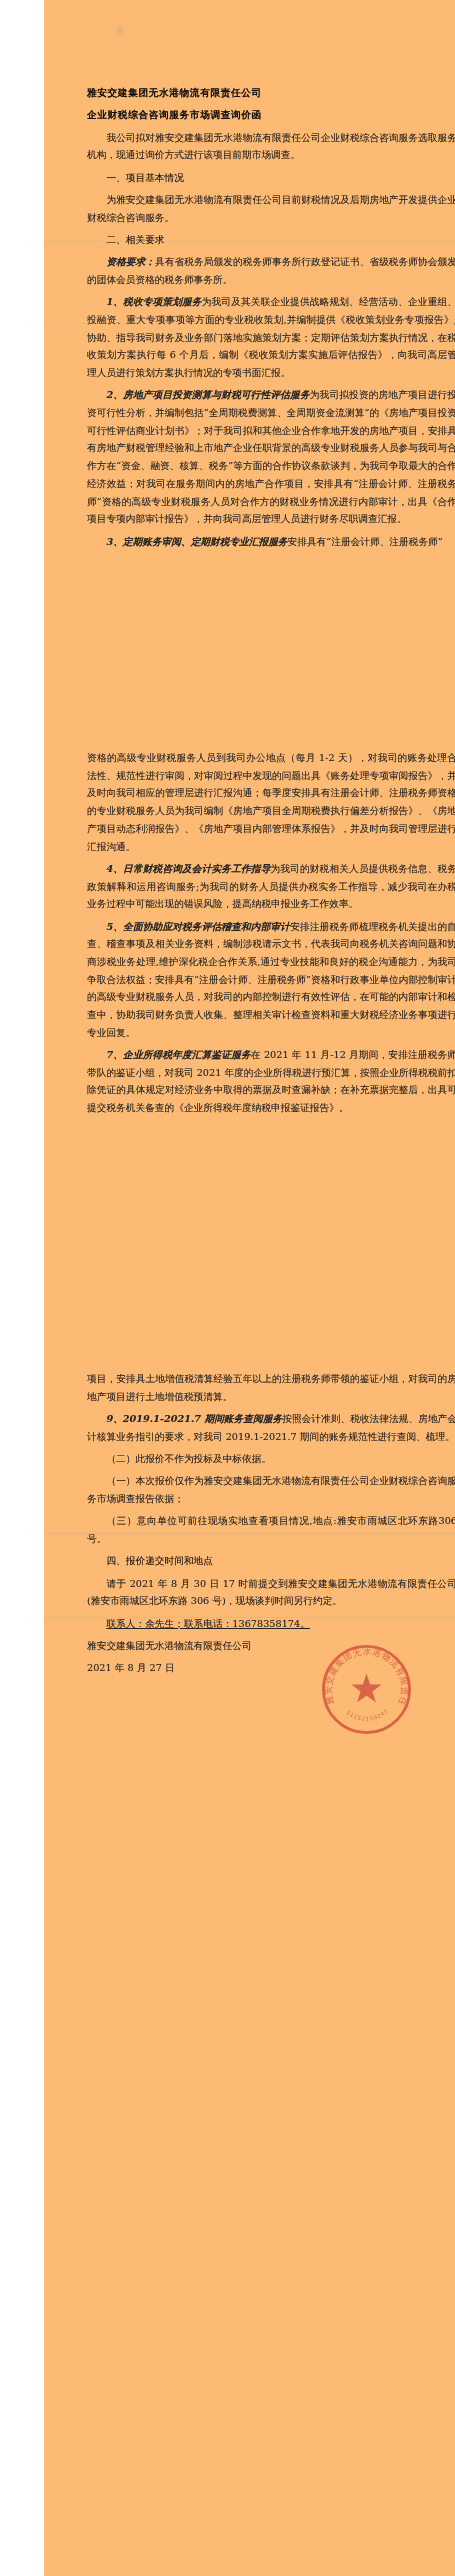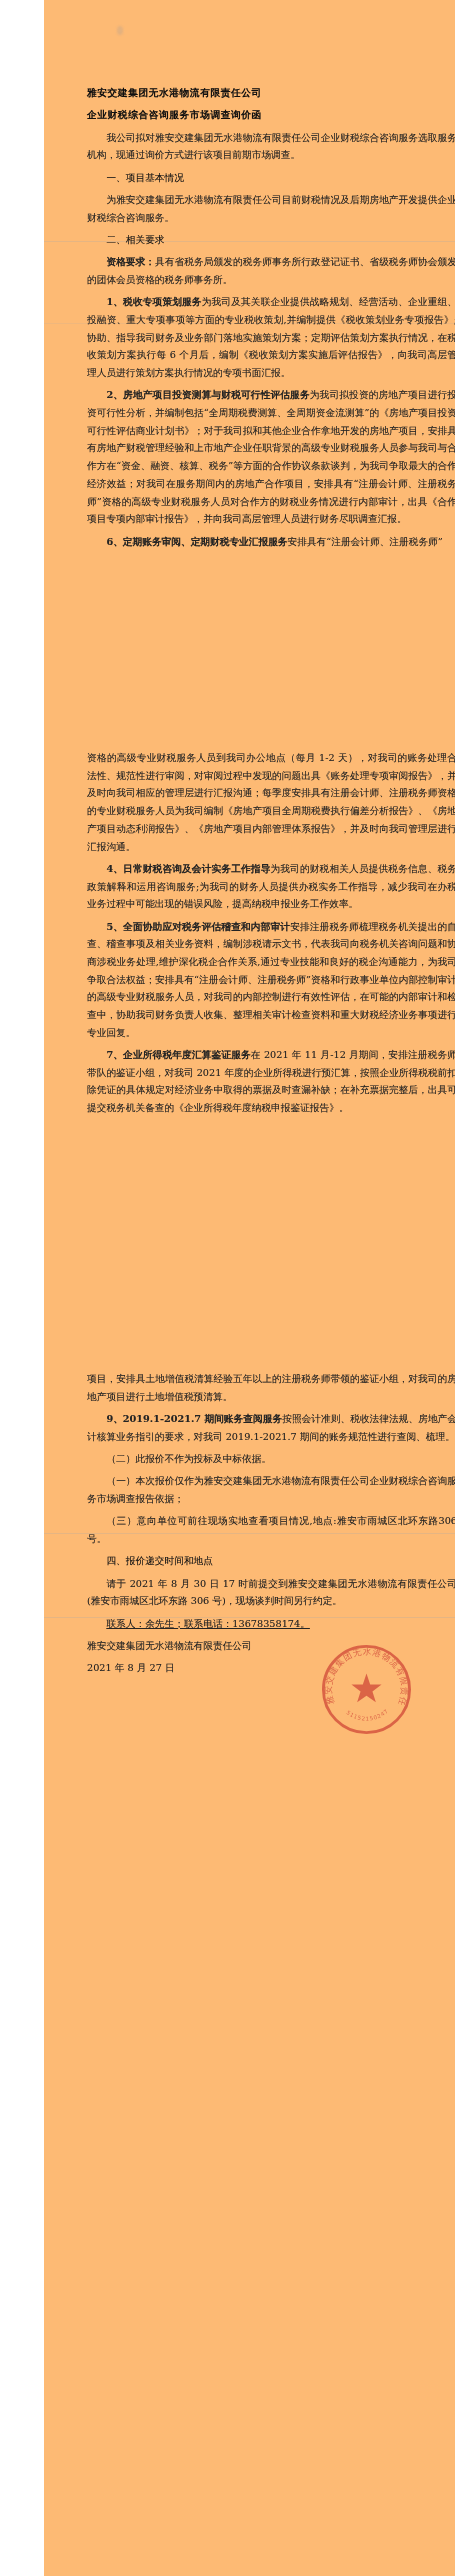--- a/index.html
+++ b/index.html
@@ -37,21 +37,21 @@
     text-align: center;
     text-indent: 0;
     color: #101010;
     letter-spacing: 0.6px;
     margin: 0;
   }
   .title-last { margin-bottom: 13.7px; }
 
   .para, .contact { text-indent: 2em; }
   .para-cont { text-indent: 0; }
-  .para b { font-weight: 700; }
+  .para b { font-weight: 700; font-style: italic; }
 
   .heading {
     text-indent: 2em;
     font-family: "Liberation Sans", "DejaVu Sans", sans-serif;
     font-weight: 400;
     color: #151515;
   }
 
   .contact { margin-top: 9px; text-decoration: underline; }
   .signature { text-align: right; padding-right: 11.4px; text-indent: 0; margin-top: 15px; }
@@ -96,21 +96,21 @@
   <div class="page page-1">
       <p class="title"><span>雅安交建集团无水港物流有限责任公司</span></p>
       <p class="title title-last"><span>企业财税综合咨询服务市场调查询价函</span></p>
       <p class="para"><span>我公司拟对雅安交建集团无水港物流有限责任公司企业财税综合咨询服务选取服务机构，现通过询价方式进行该项目前期市场调查。</span></p>
       <p class="heading"><span>一、项目基本情况</span></p>
       <p class="para"><span>为雅安交建集团无水港物流有限责任公司目前财税情况及后期房地产开发提供企业财税综合咨询服务。</span></p>
       <p class="heading"><span>二、相关要求</span></p>
       <p class="para"><b>资格要求：</b><span>具有省税务局颁发的税务师事务所行政登记证书、省级税务师协会颁发的团体会员资格的税务师事务所。</span></p>
       <p class="para"><b>1、税收专项策划服务</b><span>为我司及其关联企业提供战略规划、经营活动、企业重组、投融资、重大专项事项等方面的专业税收策划,并编制提供《税收策划业务专项报告》;协助、指导我司财务及业务部门落地实施策划方案；定期评估策划方案执行情况，在税收策划方案执行每 6 个月后，编制《税收策划方案实施后评估报告》，向我司高层管理人员进行策划方案执行情况的专项书面汇报。</span></p>
       <p class="para"><b>2、房地产项目投资测算与财税可行性评估服务</b><span>为我司拟投资的房地产项目进行投资可行性分析，并编制包括“全周期税费测算、全周期资金流测算”的《房地产项目投资可行性评估商业计划书》；对于我司拟和其他企业合作拿地开发的房地产项目，安排具有房地产财税管理经验和上市地产企业任职背景的高级专业财税服务人员参与我司与合作方在“资金、融资、核算、税务”等方面的合作协议条款谈判，为我司争取最大的合作经济效益；对我司在服务期间内的房地产合作项目，安排具有“注册会计师、注册税务师”资格的高级专业财税服务人员对合作方的财税业务情况进行内部审计，出具《合作项目专项内部审计报告》，并向我司高层管理人员进行财务尽职调查汇报。</span></p>
-      <p class="para"><b>6、定期账务审阅、定期财税专业汇报服务</b><span>安排具有“注册会计师、注册税务师”</span></p>
+      <p class="para"><b>3、定期账务审阅、定期财税专业汇报服务</b><span>安排具有“注册会计师、注册税务师”</span></p>
     </div>
     <div class="page page-2">
       <p class="para-cont"><span>资格的高级专业财税服务人员到我司办公地点（每月 1-2 天），对我司的账务处理合法性、规范性进行审阅，对审阅过程中发现的问题出具《账务处理专项审阅报告》，并及时向我司相应的管理层进行汇报沟通；每季度安排具有注册会计师、注册税务师资格的专业财税服务人员为我司编制《房地产项目全周期税费执行偏差分析报告》、《房地产项目动态利润报告》、《房地产项目内部管理体系报告》，并及时向我司管理层进行汇报沟通。</span></p>
       <p class="para"><b>4、日常财税咨询及会计实务工作指导</b><span>为我司的财税相关人员提供税务信息、税务政策解释和运用咨询服务;为我司的财务人员提供办税实务工作指导，减少我司在办税业务过程中可能出现的错误风险，提高纳税申报业务工作效率。</span></p>
       <p class="para"><b>5、全面协助应对税务评估稽查和内部审计</b><span>安排注册税务师梳理税务机关提出的自查、稽查事项及相关业务资料，编制涉税请示文书，代表我司向税务机关咨询问题和协商涉税业务处理,维护深化税企合作关系,通过专业技能和良好的税企沟通能力，为我司争取合法权益；安排具有“注册会计师、注册税务师”资格和行政事业单位内部控制审计的高级专业财税服务人员，对我司的内部控制进行有效性评估，在可能的内部审计和检查中，协助我司财务负责人收集、整理相关审计检查资料和重大财税经济业务事项进行专业回复。</span></p>
       <p class="para"><b>7、企业所得税年度汇算鉴证服务</b><span>在 2021 年 11 月-12 月期间，安排注册税务师带队的鉴证小组，对我司 2021 年度的企业所得税进行预汇算，按照企业所得税税前扣除凭证的具体规定对经济业务中取得的票据及时查漏补缺；在补充票据完整后，出具可提交税务机关备查的《企业所得税年度纳税申报鉴证报告》。</span></p>
     </div>
     <div class="page page-3">
       <p class="para-cont"><span>项目，安排具土地增值税清算经验五年以上的注册税务师带领的鉴证小组，对我司的房地产项目进行土地增值税预清算。</span></p>
       <p class="para"><b>9、2019.1-2021.7 期间账务查阅服务</b><span>按照会计准则、税收法律法规、房地产会计核算业务指引的要求，对我司 2019.1-2021.7 期间的账务规范性进行查阅、梳理。</span></p>

